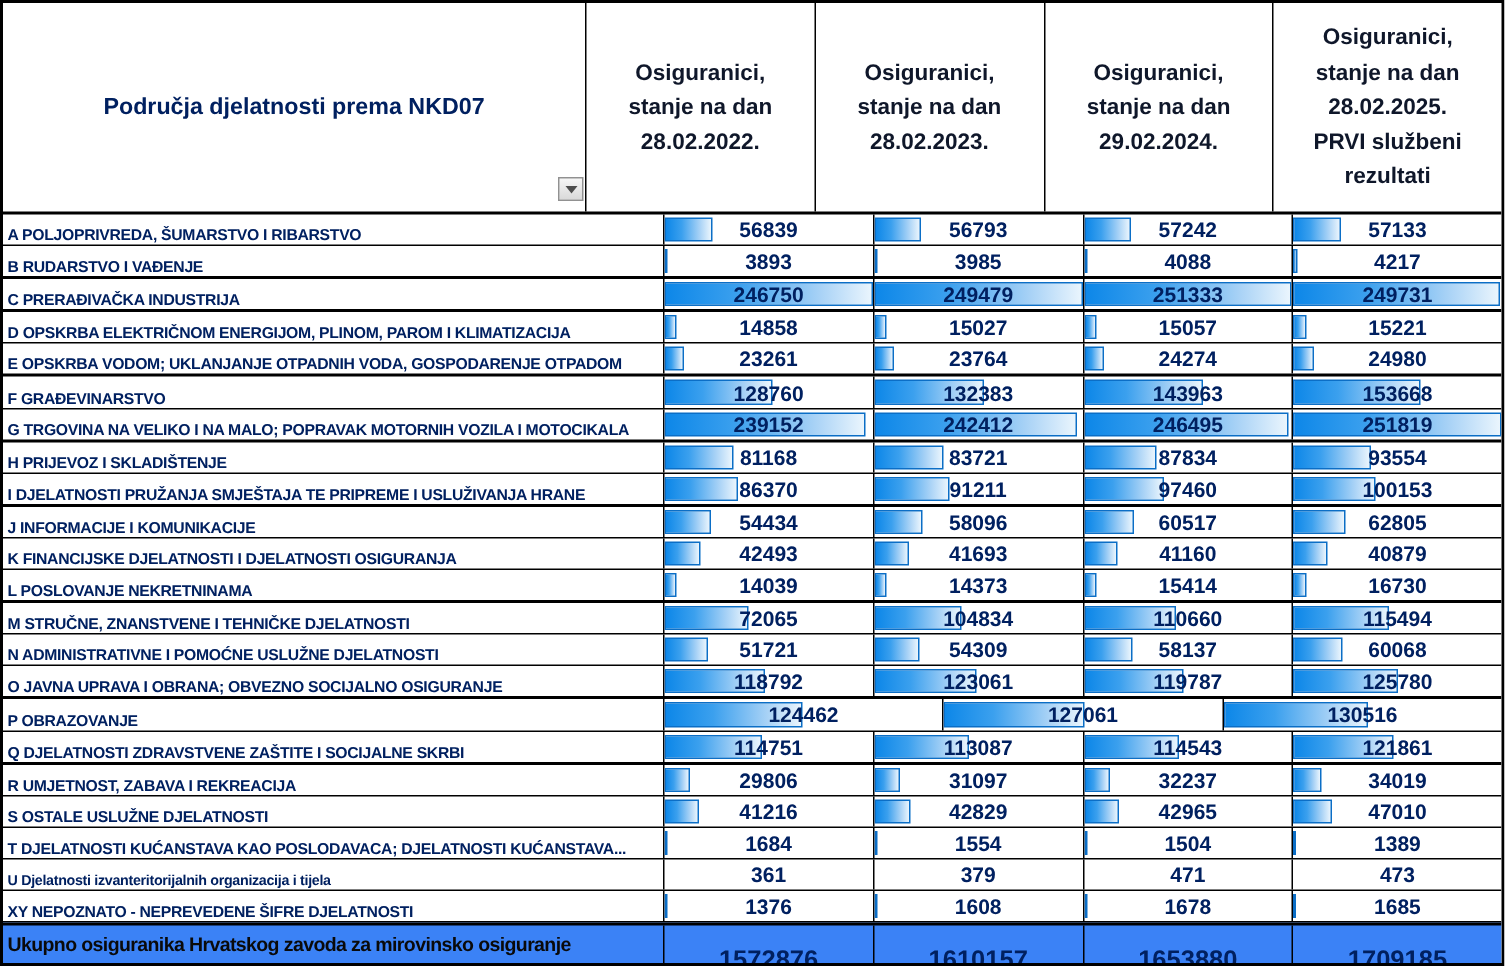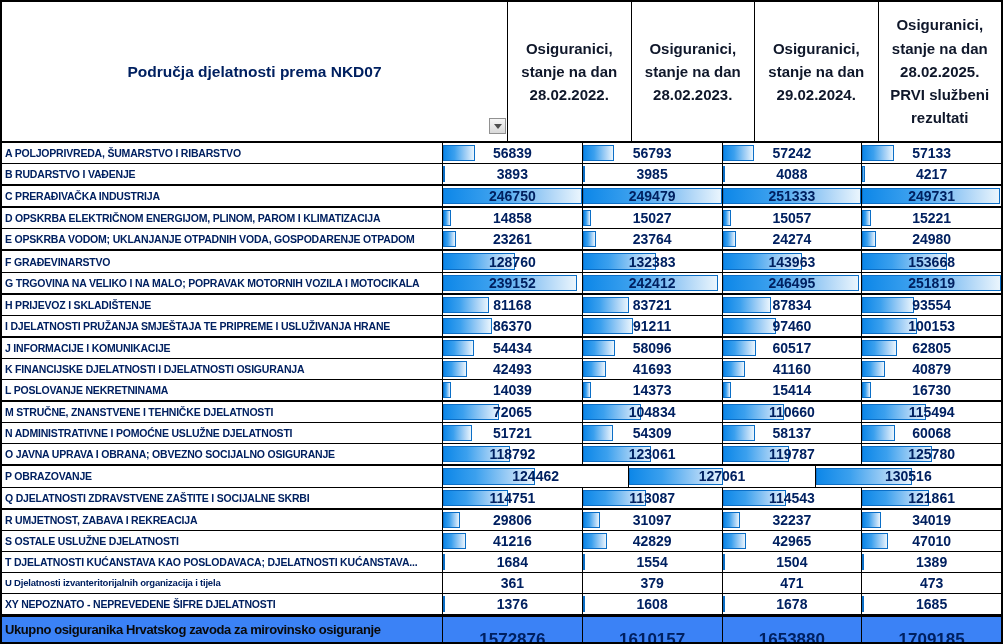--- a/index.html
+++ b/index.html
@@ -12,21 +12,21 @@
     display:flex; flex-direction:column;
     background:#fff;
     overflow:hidden;
   }
 
   
   .header-row { display:flex; height:141px; flex:none; border-bottom:2px solid #000; }
   .cell { border-right:1px solid #000; position:relative; }
   .header-row .cell:last-child, .row .cell:last-child, .total-row .cell:last-child { border-right:none; }
 
-  .label-col { width:506px; flex:none; }
+  .label-col { width:389px; flex:none; }
   .num-col { flex:1 1 0; min-width:0; }
 
   .header-label-cell { display:flex; align-items:center; justify-content:center; }
   .header-title { color:#002060; font-weight:bold; font-size:15.5px; }
 
   .header-cell { display:flex; align-items:center; justify-content:center; text-align:center; }
   .header-cell span {
     color:#0f172a; font-weight:bold; font-size:15px; line-height:1.55;
     white-space:pre-line;
   }
@@ -46,21 +46,21 @@
     border-top:5px solid #4d4d4d;
   }
 
   
   .rows { flex:1 1 auto; display:flex; flex-direction:column; min-height:0; }
   .row { display:flex; flex:1 1 0; min-height:0; border-bottom:1px solid #000; }
   .row.thick { border-bottom-width:2px; }
 
   .label-cell {
     width:441px; flex:none;
-    display:flex; align-items:center;
+    display:flex; align-items:flex-end;
     padding-left:3px;
     overflow:hidden;
   }
   .label-cell span {
     color:#002060; font-weight:bold; font-size:10.5px;
     letter-spacing:-0.2px; white-space:nowrap;
   }
   .row.small-label .label-cell span { font-size:9.5px; }
 
   .num-cell {

